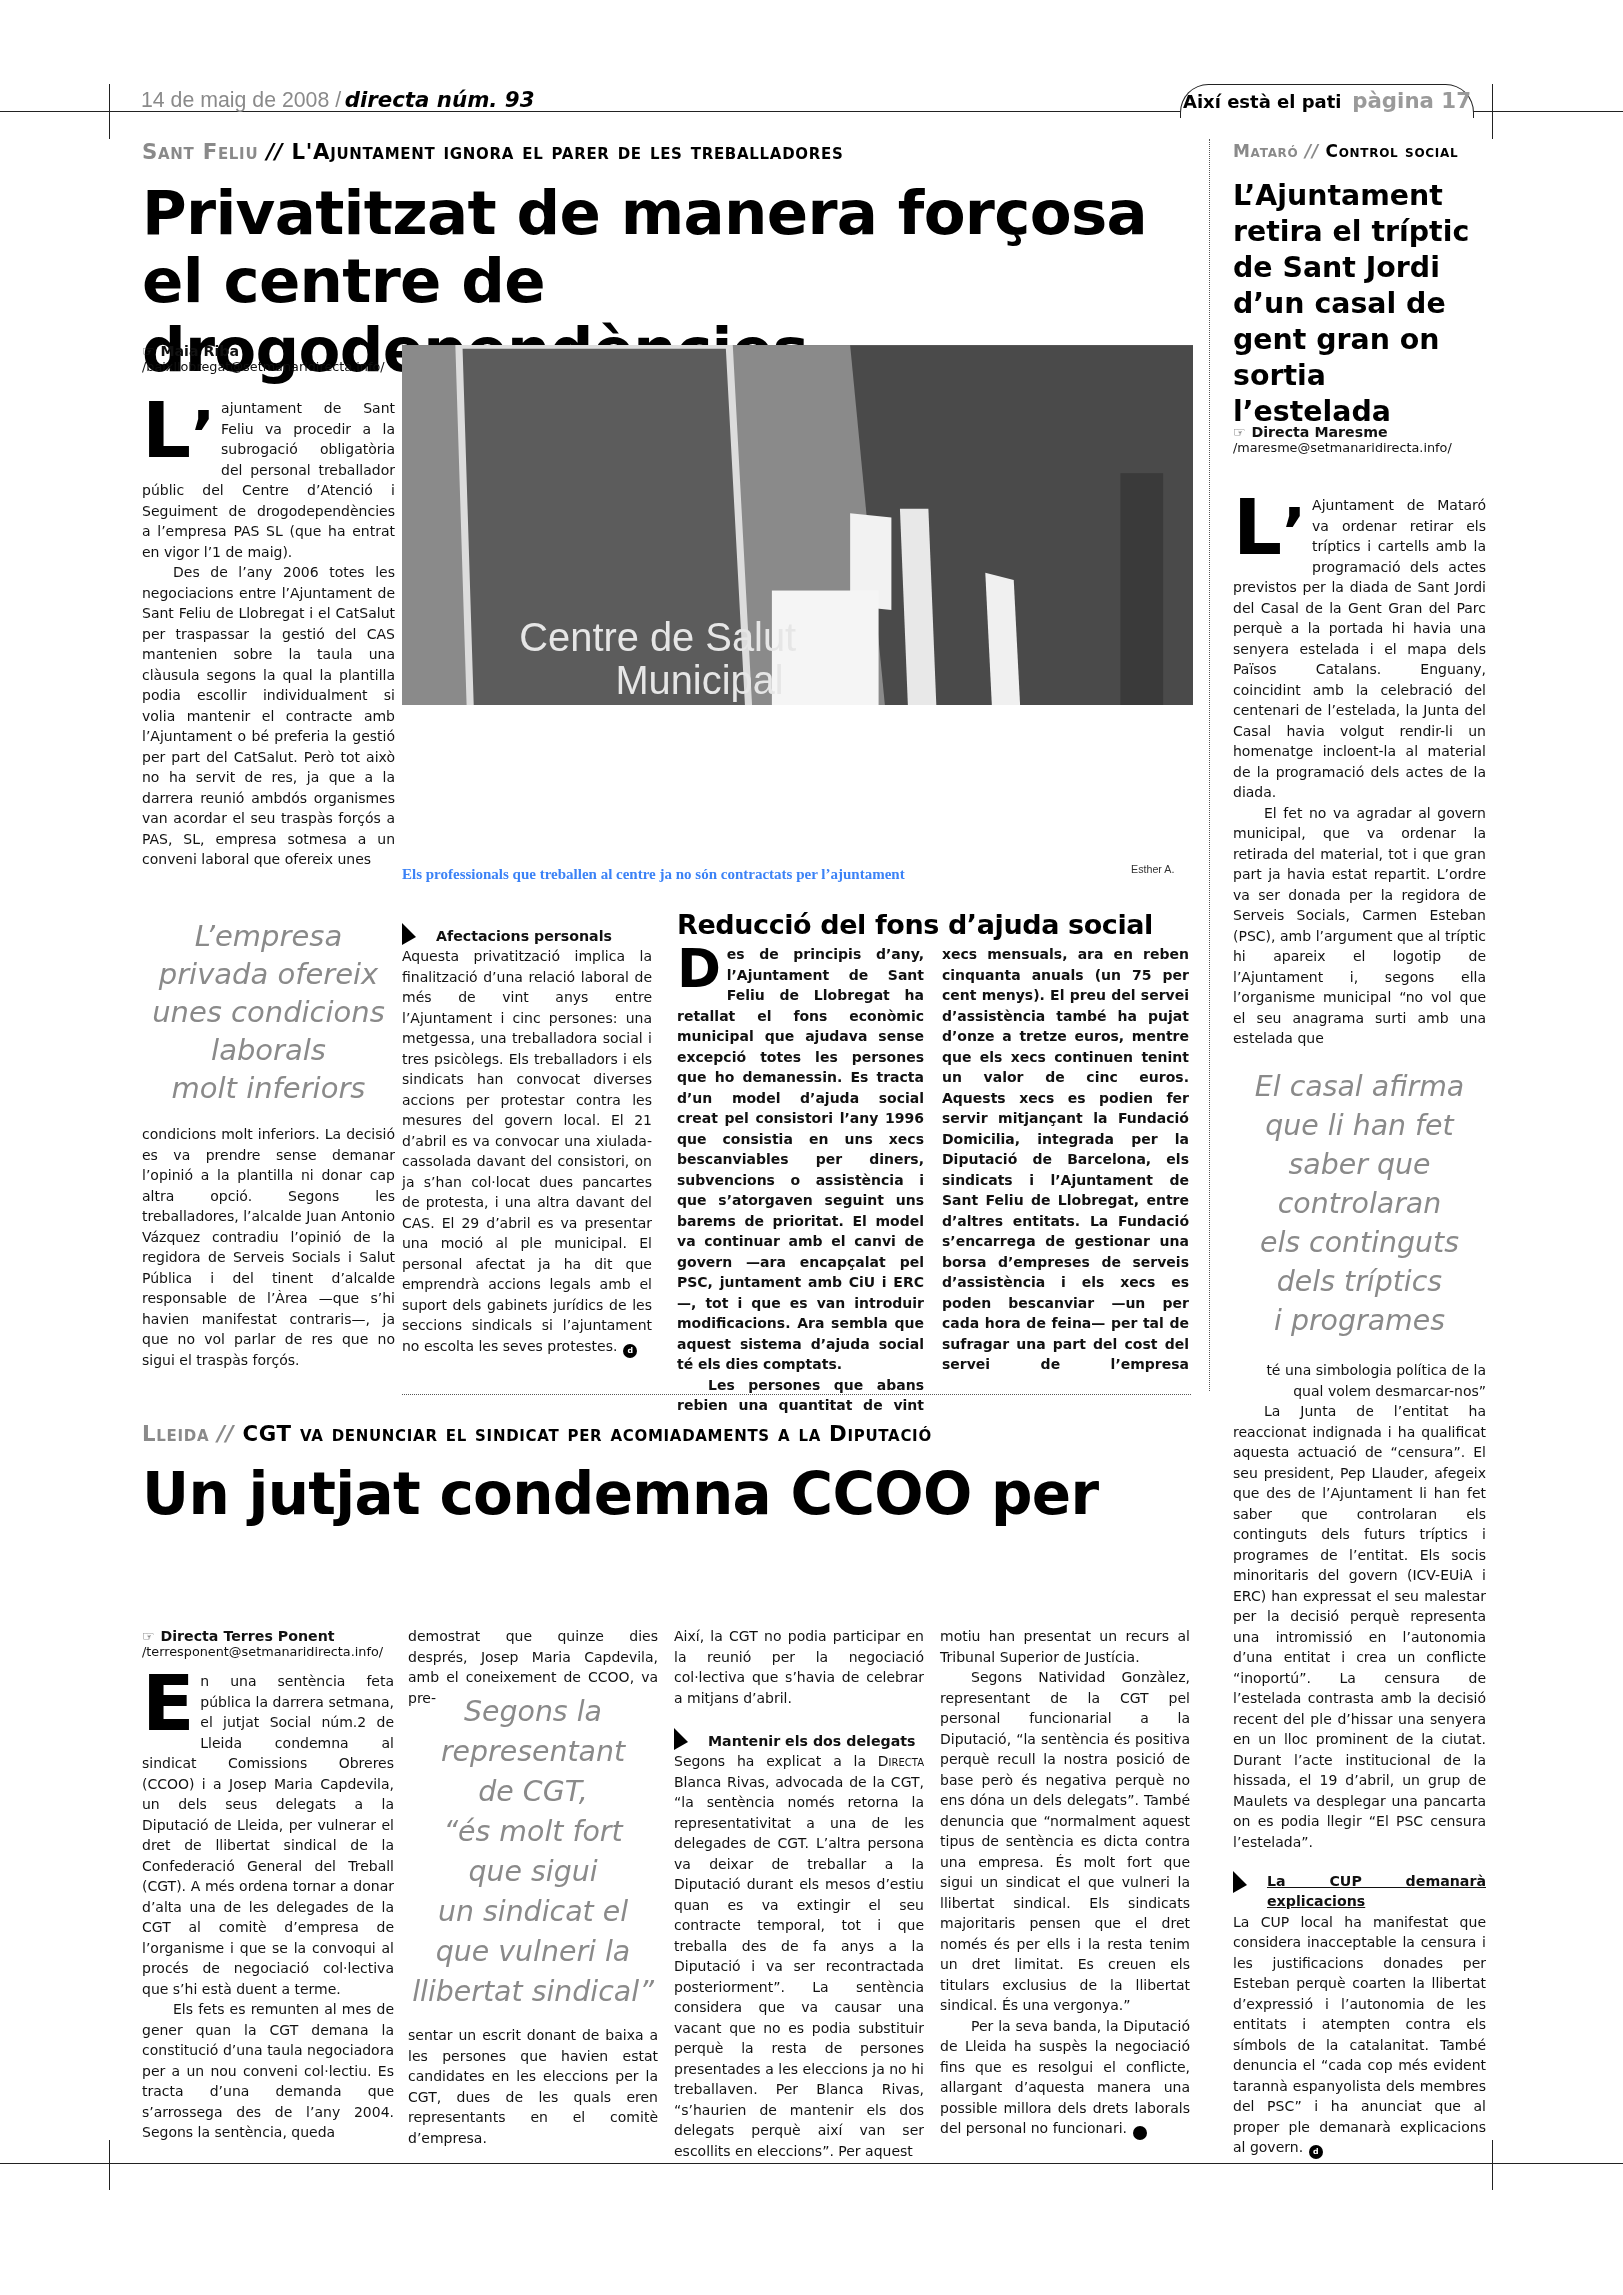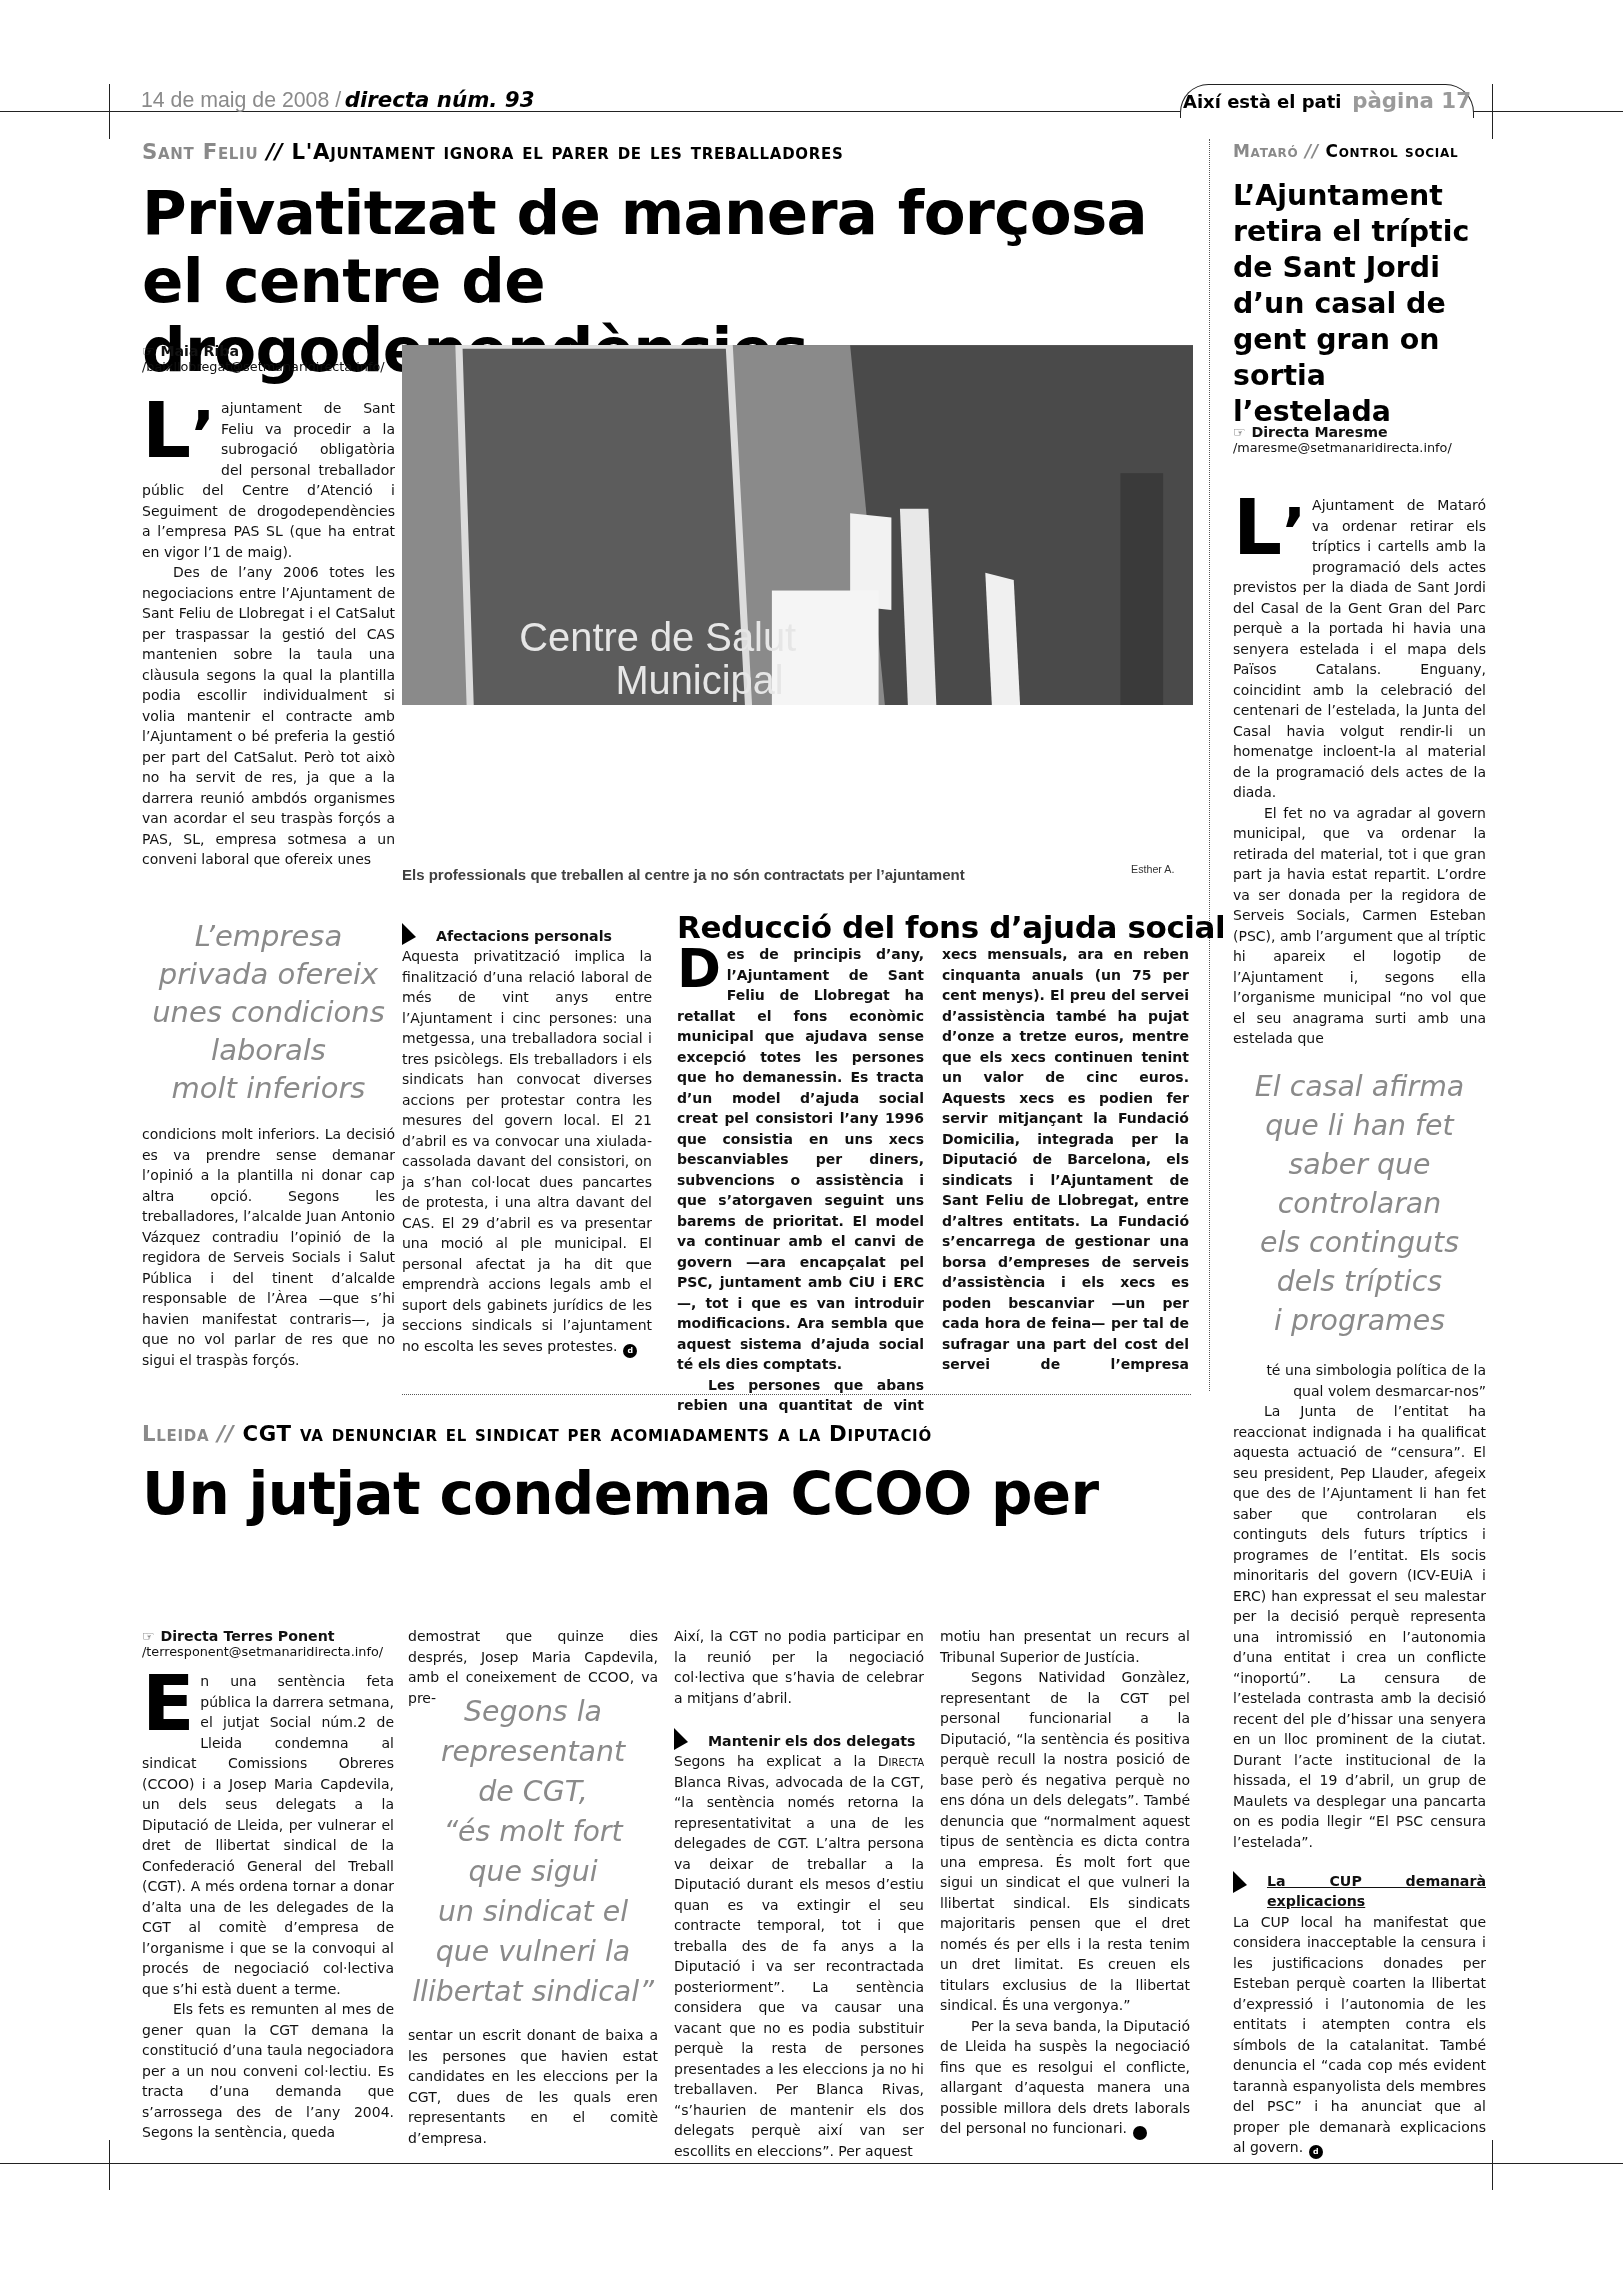--- a/index.html
+++ b/index.html
@@ -40,21 +40,21 @@
   .subhead { font-family: "DejaVu Sans", sans-serif; font-weight: bold; font-size: 14.2px; }
   .arrow { display: inline-block; width: 0; height: 0; border-top: 14.2px solid transparent;
            border-bottom: 8.5px solid transparent; border-left: 14.2px solid #000; vertical-align: -4.3px; margin-right: 20px; }
   .endmark { display: inline-block; width: 14.2px; height: 14.2px; border-radius: 50%; background: #000; color: #fff;
              font-size: 7.8px; line-height: 14.2px; text-align: center; font-weight: bold; vertical-align: -2.1px; margin-left: 5.7px; }
   .sc { font-variant: small-caps; }
 
   
   .photo { position: absolute; left: 402px; top: 345px; width: 791px; height: 360px; overflow: hidden;
            background: linear-gradient(180deg, #6b6b6b 0%, #8c8c8c 40%, #5a5a5a 100%); }
-  .caption { font-family: Liberation Sans, sans-serif; font-weight: bold; font-size: 15px; color: #404040; }
+  .caption { font-family: Liberation Serif, serif; font-weight: bold; font-size: 15px; color: #3b82f6; }
   .credit { font-family: "Liberation Sans", sans-serif; font-size: 10.7px; color: #333; }
 </style>
 </head>
 <body>
 
 <div class="hline" style="left:0; top:111px; width:1623px;"></div>
 <div class="vline" style="left:109px; top:84px; height:55px;"></div>
 <div class="vline" style="left:1492px; top:84px; height:55px;"></div>
 <div class="hline" style="left:0; top:2163px; width:1623px;"></div>
 <div class="vline" style="left:109px; top:2140px; height:50px;"></div>
@@ -121,21 +121,21 @@
 <div class="abs caption" style="left:402px; top:866px; width:711px;">Els professionals que treballen al centre ja no són contractats per l’ajuntament</div>
 <div class="abs credit" style="left:1131px; top:863px;">Esther A.</div>
 
 <div class="dotv" style="left:1209px; top:139px; height:1252px;"></div>
 
 <div class="abs body" style="left:402px; top:923px; width:250px;">
   <div class="subhead"><span class="arrow"></span><span>Afectacions personals</span></div>
   <p><span>Aquesta privatització implica la finalització d’una relació laboral de més de vint anys entre l’Ajuntament i cinc persones: una metgessa, una treballadora social i tres psicòlegs. Els treballadors i els sindicats han convocat diverses accions per protestar contra les mesures del govern local. El 21 d’abril es va convocar una xiulada-cassolada davant del consistori, on ja s’han col·locat dues pancartes de protesta, i una altra davant del CAS. El 29 d’abril es va presentar una moció al ple municipal. El personal afectat ja ha dit que emprendrà accions legals amb el suport dels gabinets jurídics de les seccions sindicals si l’ajuntament no escolta les seves protestes.</span><span class="endmark">d</span></p>
 </div>
 
-<div class="abs headline" style="left:677px; top:910px; font-size:31px; letter-spacing:-0.4px;">Reducció del fons d’ajuda social</div>
+<div class="abs headline" style="left:677px; top:910px; font-size:27px; letter-spacing:-0.4px;">Reducció del fons d’ajuda social</div>
 <div class="abs body body-bold" style="left:677px; top:944px; width:247px;">
   <p><span class="drop" style="font-size:53px; line-height:43px;">D</span><span>es de principis d’any, l’Ajuntament de Sant Feliu de Llobregat ha retallat el fons econòmic municipal que ajudava sense excepció totes les persones que ho demanessin. Es tracta d’un model d’ajuda social creat pel consistori l’any 1996 que consistia en uns xecs bescanviables per diners, subvencions o assistència i que s’atorgaven seguint uns barems de prioritat. El model va continuar amb el canvi de govern —ara encapçalat pel PSC, juntament amb CiU i ERC—, tot i que es van introduir modificacions. Ara sembla que aquest sistema d’ajuda social té els dies comptats.</span></p>
   <p class="indent" style="height:41px; overflow:hidden;"><span>Les persones que abans rebien una quantitat de vint xecs mensuals, ara en reben cinquanta anuals (un 75 per cent menys). El preu del servei d’assistència també ha pujat d’onze a tretze euros, mentre que els xecs continuen tenint un valor de cinc euros. Aquests xecs es podien fer servir mitjançant la Fundació Domicilia, integrada per la Diputació de Barcelona, els sindicats i l’Ajuntament de Sant Feliu de Llobregat, entre d’altres entitats. La Fundació s’encarrega de gestionar una borsa d’empreses de serveis d’assistència i els xecs es poden bescanviar —un per cada hora de feina— per tal de sufragar una part del cost del servei de l’empresa d’assistència.</span></p>
 </div>
 <div class="abs body body-bold" style="left:942px; top:944px; width:247px; height:430px; overflow:hidden;">
   <p style="margin-top:-41px; text-indent:31px;"><span>Les persones que abans rebien una quantitat de vint xecs mensuals, ara en reben cinquanta anuals (un 75 per cent menys). El preu del servei d’assistència també ha pujat d’onze a tretze euros, mentre que els xecs continuen tenint un valor de cinc euros. Aquests xecs es podien fer servir mitjançant la Fundació Domicilia, integrada per la Diputació de Barcelona, els sindicats i l’Ajuntament de Sant Feliu de Llobregat, entre d’altres entitats. La Fundació s’encarrega de gestionar una borsa d’empreses de serveis d’assistència i els xecs es poden bescanviar —un per cada hora de feina— per tal de sufragar una part del cost del servei de l’empresa d’assistència.</span></p>
 </div>
 <div class="doth" style="left:402px; top:1394px; width:789px;"></div>
 
 <div class="abs kicker" style="left:1233px; top:141px; font-size:17px;">

